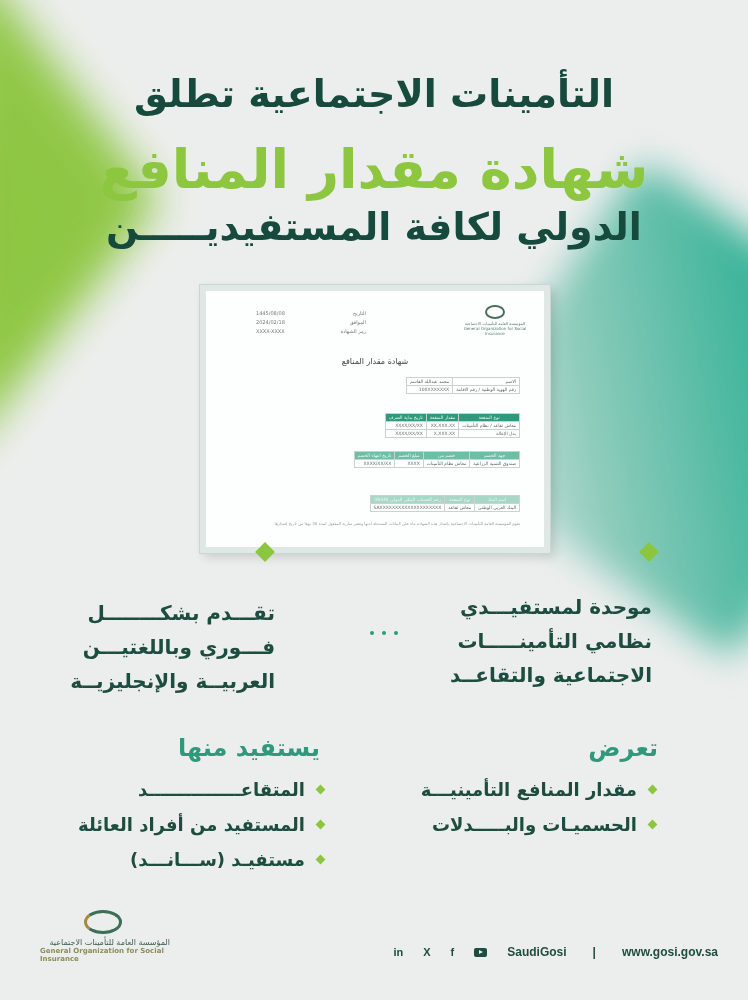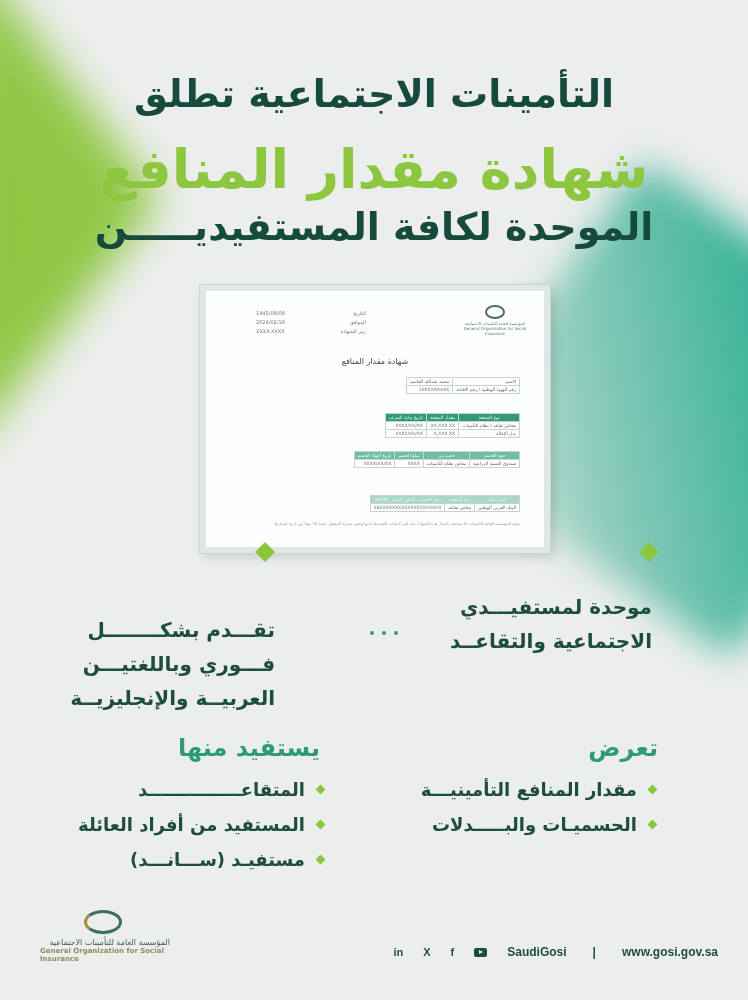--- a/index.html
+++ b/index.html
@@ -74,21 +74,21 @@
     .t4 { top: 204px; }
     .cert-note { position: absolute; left: 24px; right: 24px; top: 230px; font-size: 4px; color: #999; line-height: 6px; }
 
     .diamond {
       position: absolute; width: 14px; height: 14px; background: #8cc63f; transform: rotate(45deg);
     }
     .feature {
       position: absolute; direction: rtl; font-size: 20px; font-weight: bold; color: #1d4d3e; line-height: 34px;
     }
     .feat-right { right: 96px; top: 590px; text-align: right; width: 270px; }
-    .feat-left { left: 60px; top: 613px; text-align: right; width: 215px; }
+    .feat-left { left: 60px; top: 596px; text-align: right; width: 215px; }
     .dots { position: absolute; left: 370px; top: 631px; display: flex; gap: 8px; }
     .dots span { width: 4px; height: 4px; border-radius: 50%; background: #2e9a7b; display: inline-block; }
 
     .section-title { position: absolute; direction: rtl; font-size: 24px; font-weight: bold; color: #2e9a7b; }
     .list { position: absolute; direction: rtl; list-style: none; margin-left: 33px; }
     .list li { font-size: 18px; font-weight: bold; color: #1d4d3e; line-height: 35px; display: flex; align-items: center; gap: 12px; }
     .list li .bullet { width: 7px; height: 7px; background: #8cc63f; transform: rotate(45deg); display: inline-block; flex-shrink: 0; }
     .st-right { right: 90px; top: 734px; }
     .st-left { right: 428px; top: 734px; }
     .list-right { right: 92px; top: 772px; }
@@ -118,21 +118,21 @@
   </style>
 </head>
 <body>
 
 <div class="bg-green-triangle2"></div>
 <div class="bg-green-triangle"></div>
 <div class="bg-teal-shape"></div>
 
 <div class="headline h1">التأمينات الاجتماعية تطلق</div>
 <div class="headline h2">شهادة مقدار المنافع</div>
-<div class="headline h3">الموحدة لكافة المستفيديـــــن</div>
+<div class="headline h3">الدولي لكافة المستفيديـــــن</div>
 
 <div class="cert">
   <div class="cert-logo">
     <div class="ring"></div>
     <div class="txt">المؤسسة العامة للتأمينات الاجتماعية</div>
     <div class="txt">General Organization for Social Insurance</div>
   </div>
   <div class="cert-meta">
     <div class="row">
         <span>التاريخ</span>
@@ -215,20 +215,21 @@
     </table>
 
   <div class="cert-note">تقوم المؤسسة العامة للتأمينات الاجتماعية بإصدار هذه الشهادة بناء على البيانات المسجلة لديها وتعتبر سارية المفعول لمدة 30 يومًا من تاريخ إصدارها</div>
 </div>
 
 <div class="diamond" style="left:642px; top:545px;"></div>
 <div class="diamond" style="left:258px; top:545px;"></div>
 
 <div class="feature feat-right">
   <div>موحدة لمستفيـــدي</div>
+  <div>نظامي التأمينـــــات</div>
   <div>الاجتماعية والتقاعــد</div>
 </div>
 
 <div class="dots">
     <span></span>
     <span></span>
     <span></span>
   </div>
 
 <div class="feature feat-left">

